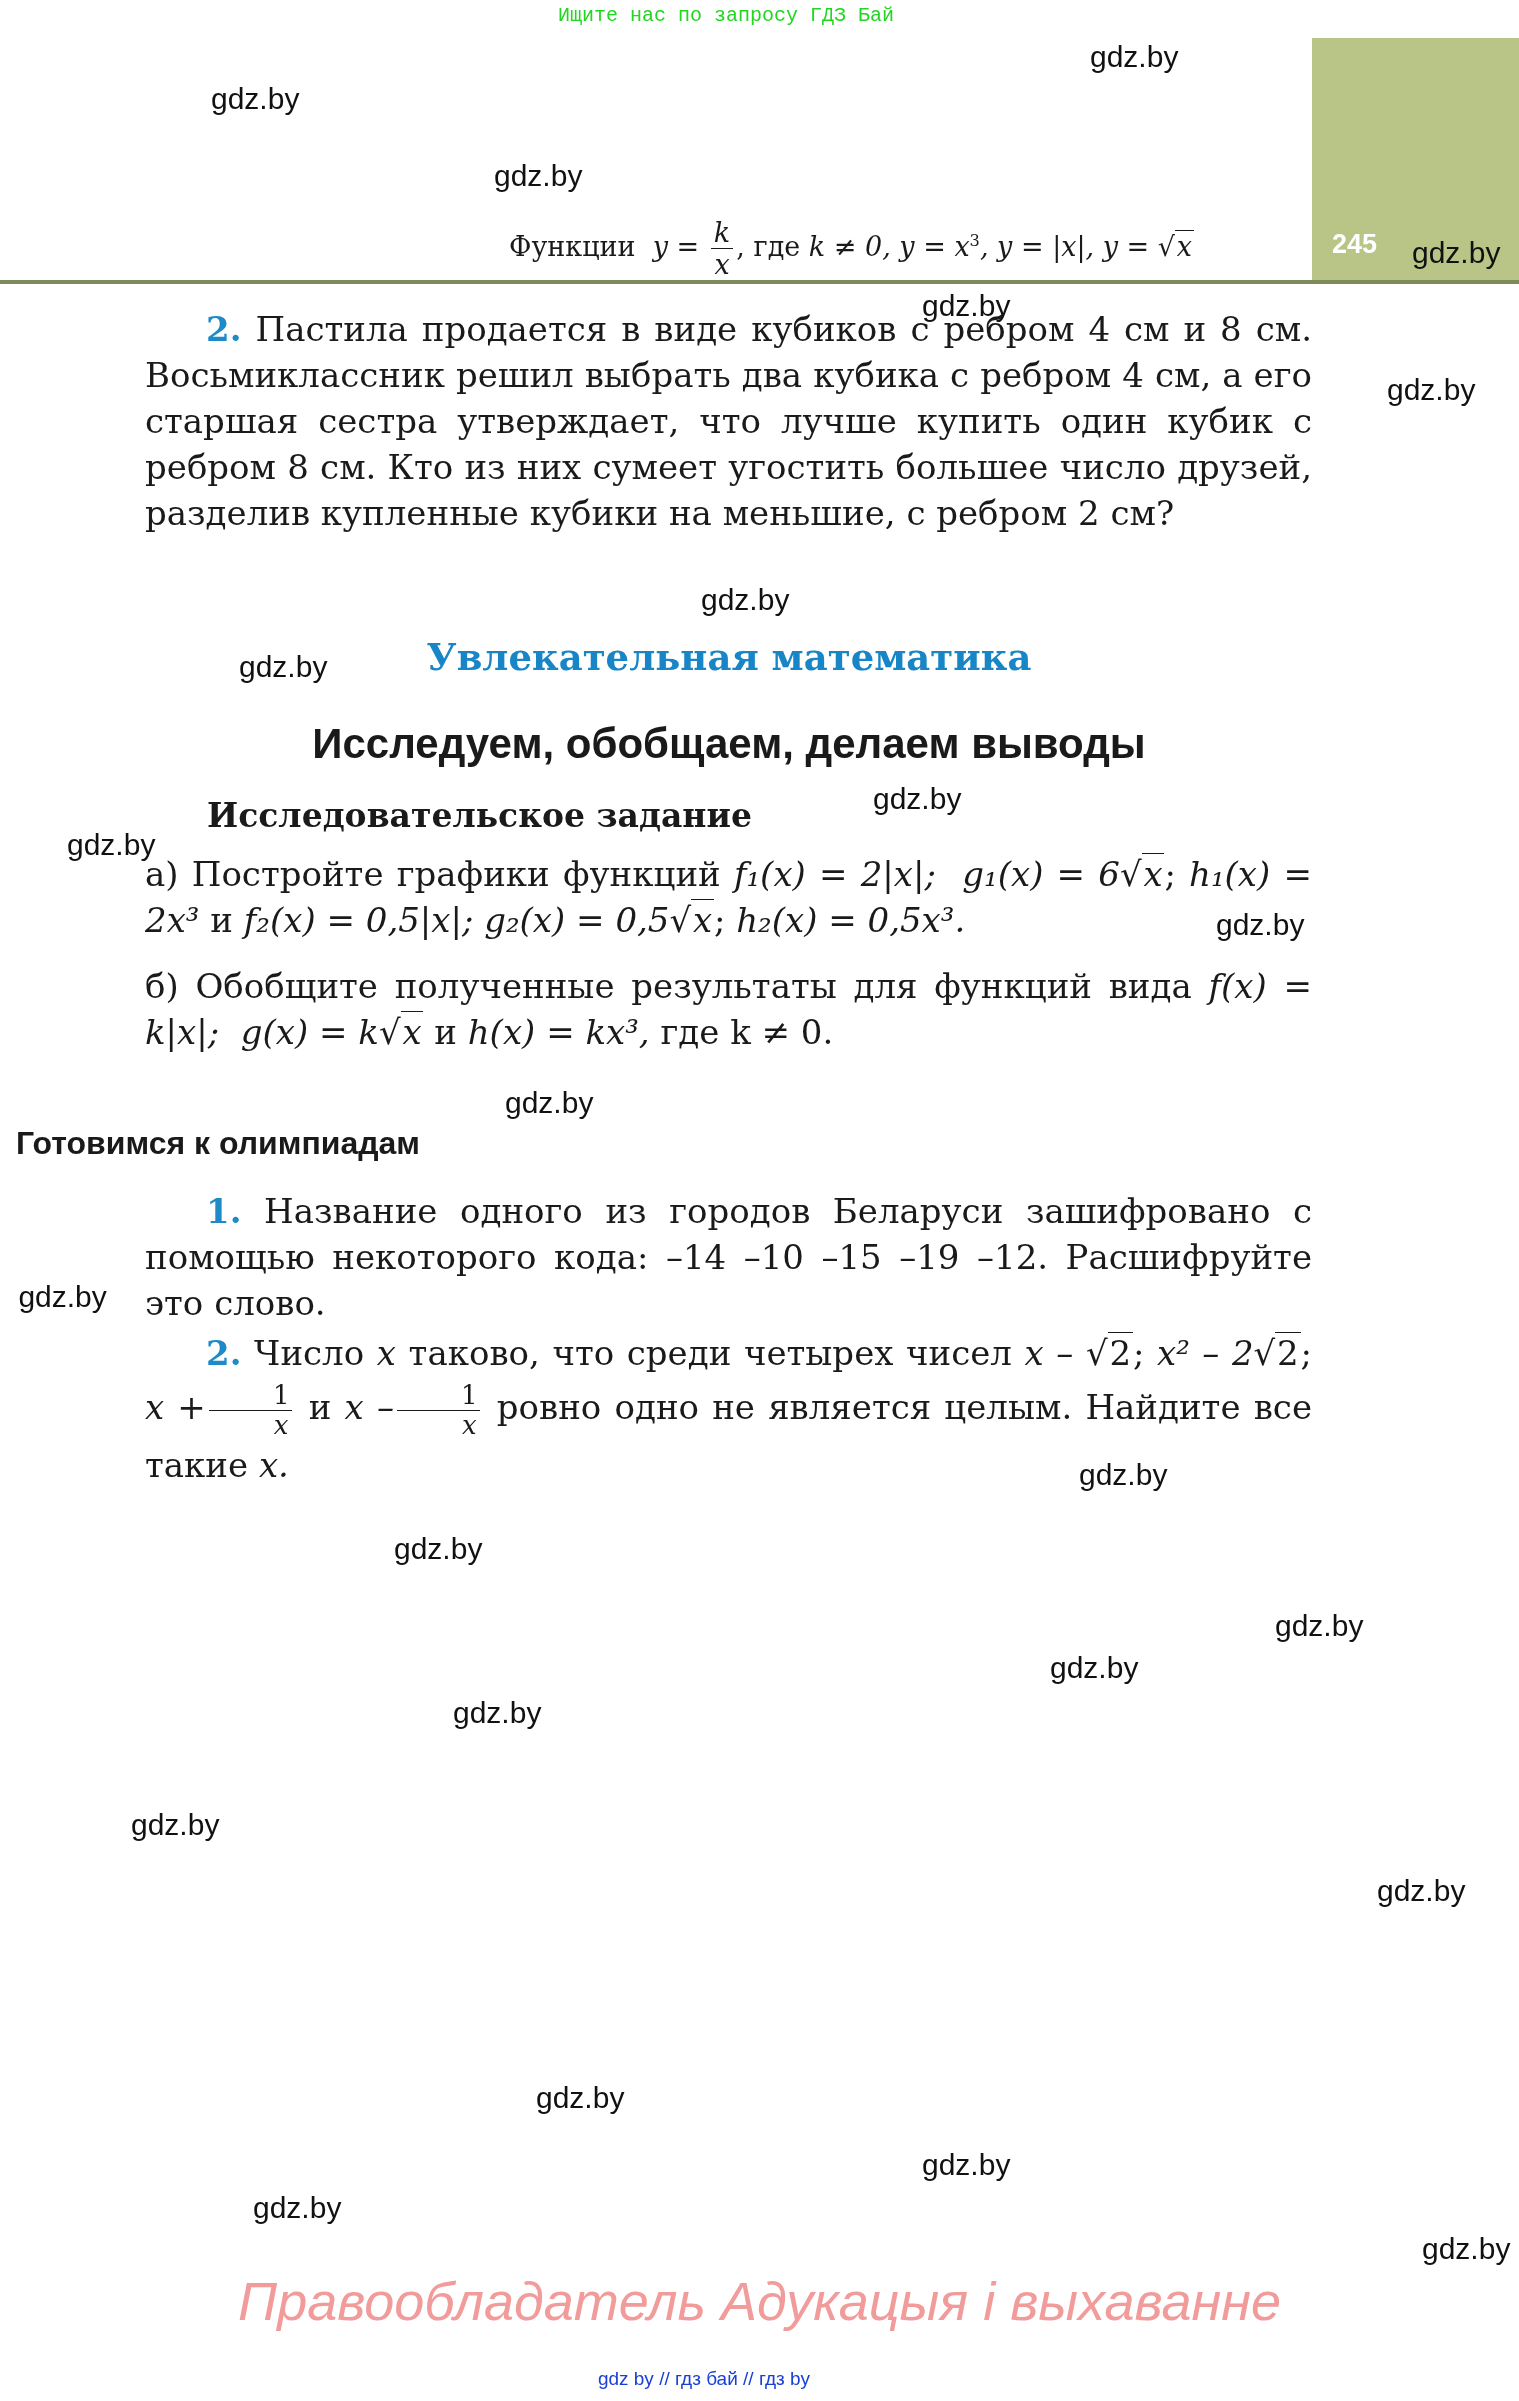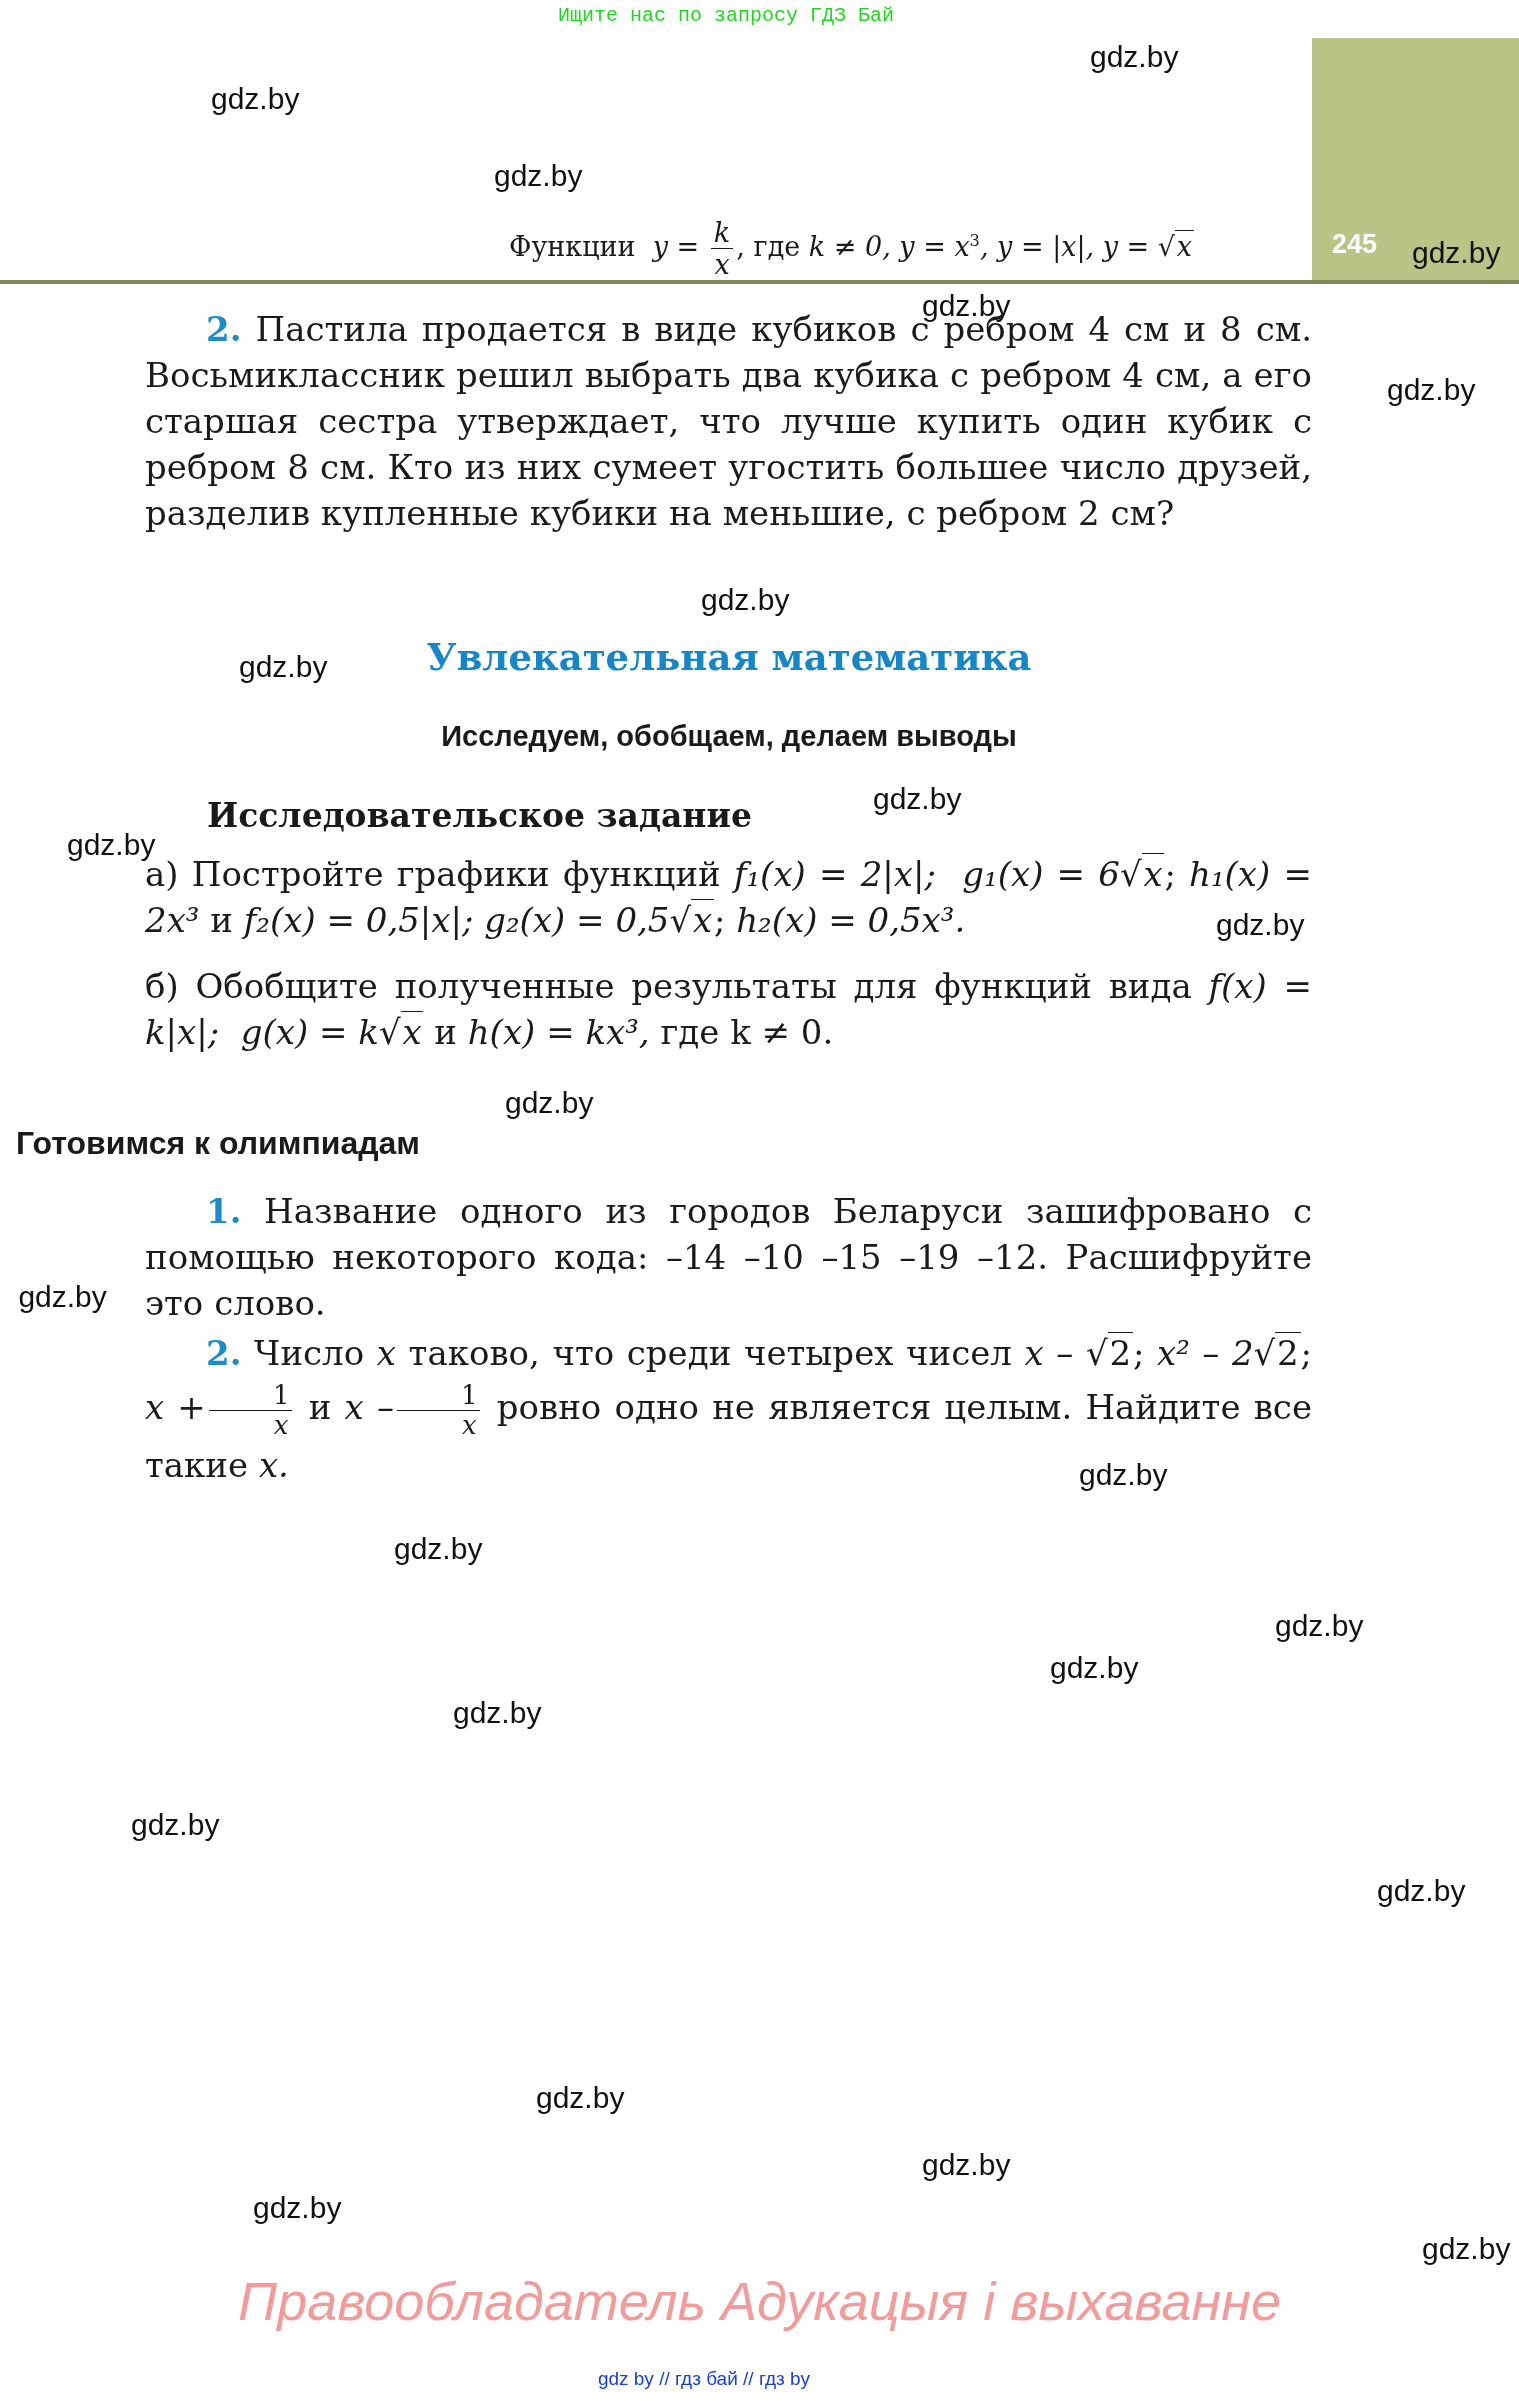--- a/index.html
+++ b/index.html
@@ -21,21 +21,21 @@
   .rad { border-top: 1.8px solid #1a1a1a; padding: 0 1.8px; }
   sup { font-size: 0.6em; }
 
   .text-block { left: 145px; width: 1167px; font-size: 34px; line-height: 46px; text-align: justify; }
   .num-blue { color: #1e8bc8; font-weight: bold; }
   .indent { text-indent: 61px; }
 
   .section-title { left: 0; width: 1458px; text-align: center; top: 635px; font-family: "DejaVu Serif", serif;
                    font-weight: bold; font-size: 37px; color: #1785c6; }
   .subsection-title { left: 0; width: 1458px; text-align: center; top: 720px;
-                      font-family: "Liberation Sans", sans-serif; font-weight: bold; font-size: 29px; }
+                      font-family: "Liberation Sans", sans-serif; font-weight: bold; font-size: 42px; }
   .task-label { left: 207px; top: 796px; font-weight: bold; font-size: 33px; }
   .olymp-title { left: 16px; width: 1458px; text-align: left; top: 1125px;
                  font-family: "Liberation Sans", sans-serif; font-weight: bold; font-size: 32px; }
 
   .wm { font-family: "Liberation Sans", sans-serif; font-size: 30px; color: #111111; }
   .rights { left: 0; width: 1519px; text-align: center; top: 2270px; font-family: "Liberation Sans", sans-serif;
             font-style: italic; font-size: 54px; color: #f19b9b; }
   .footer-links { left: 0; width: 1408px; text-align: center; top: 2368px;
                   font-family: "Liberation Sans", sans-serif; font-size: 19px; color: #1a3fd6; }
 </style>

